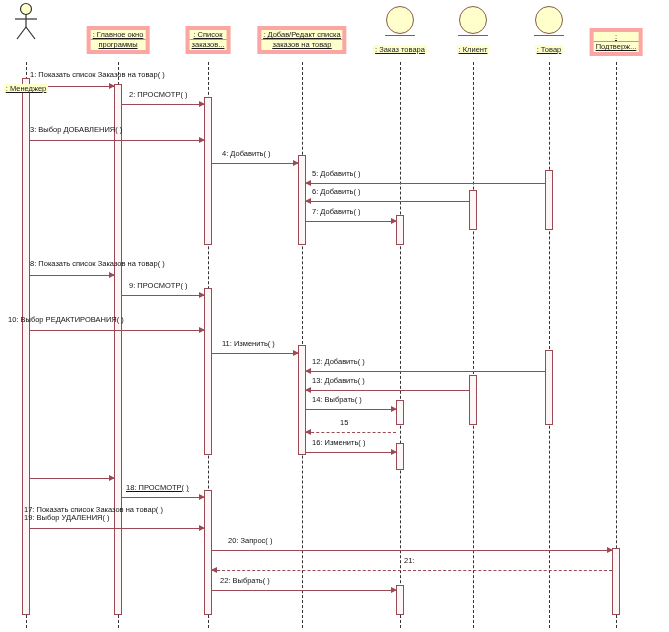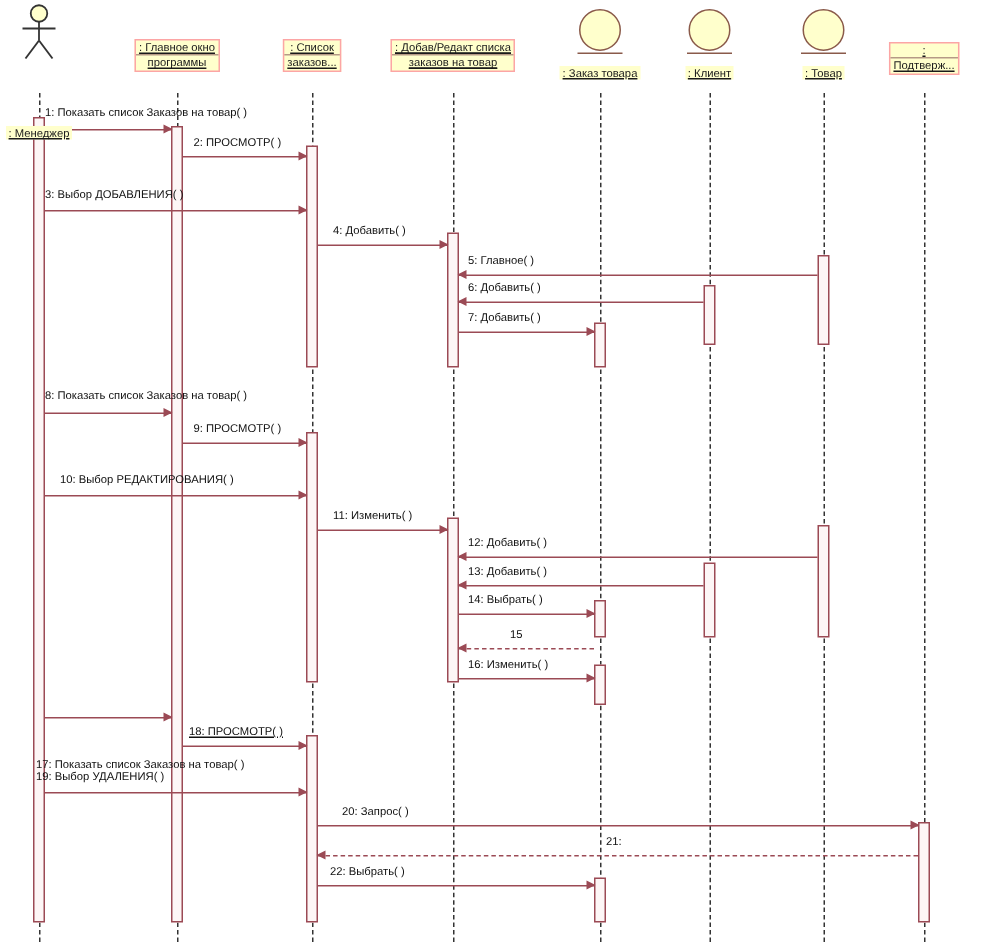--- a/index.html
+++ b/index.html
@@ -1,21 +1,21 @@
 <!DOCTYPE html>
 <html><head>
 <meta charset="utf-8">
 <style>
   html,body{margin:0;padding:0;background:#ffffff;}
   body{font-family:"Liberation Sans",sans-serif;}
   #canvas{position:relative;width:669px;height:632px;background:#ffffff;overflow:hidden;}
 
   
   .head{position:absolute;transform:translateX(-50%);text-align:center;}
-  .box{border:1px solid #fca5a5;background:#ffffcc;box-sizing:border-box;
+  .box{border:4px solid #fca5a5;background:#ffffcc;box-sizing:border-box;
        font-size:7.5px;color:#1a1a1a;line-height:1.25;}
   .box .ln{display:block;text-decoration:underline;white-space:nowrap;padding:0 2px;}
   .box .r1{border-bottom:1px solid #b59a86;}
   .actor-head{width:80px;}
   .actor-fig{position:relative;height:38px;width:40px;margin:0 auto;}
   .actor-label{display:inline-block;background:#ffffcc;border:0;font-size:7.5px;
                text-decoration:underline;color:#1a1a1a;padding:0 2px;white-space:nowrap;margin-top:44px;}
   .ent{width:70px;}
   .ent-circle{width:28px;height:28px;border:1px solid #8a5a4a;border-radius:50%;
               background:#ffffcc;margin:0 auto;box-sizing:border-box;}
@@ -79,36 +79,36 @@
       <div class="arrow r" style="top: 100.5px; left: 199px;"></div>
       <div class="mlabel" style="left: 129px; top: 90px;">2: ПРОСМОТР( )</div>
       <div class="msg" style="left: 30px; top: 140px; width: 174px;"></div>
       <div class="arrow r" style="top: 136.5px; left: 199px;"></div>
       <div class="mlabel" style="left: 30px; top: 125px;">3: Выбор ДОБАВЛЕНИЯ( )</div>
       <div class="msg" style="left: 212px; top: 163px; width: 86px;"></div>
       <div class="arrow r" style="top: 159.5px; left: 293px;"></div>
       <div class="mlabel" style="left: 222px; top: 149px;">4: Добавить( )</div>
       <div class="msg" style="left: 306px; top: 183px; width: 239px;"></div>
       <div class="arrow l" style="top: 179.5px; left: 305px;"></div>
-      <div class="mlabel" style="left: 312px; top: 169px;">5: Главное( )</div>
+      <div class="mlabel" style="left: 312px; top: 169px;">5: Добавить( )</div>
       <div class="msg" style="left: 306px; top: 201px; width: 163px;"></div>
       <div class="arrow l" style="top: 197.5px; left: 305px;"></div>
       <div class="mlabel" style="left: 312px; top: 187px;">6: Добавить( )</div>
       <div class="msg" style="left: 306px; top: 221px; width: 90px;"></div>
       <div class="arrow r" style="top: 217.5px; left: 391px;"></div>
       <div class="mlabel" style="left: 312px; top: 207px;">7: Добавить( )</div>
       <div class="msg" style="left: 30px; top: 275px; width: 84px;"></div>
       <div class="arrow r" style="top: 271.5px; left: 109px;"></div>
       <div class="mlabel" style="left: 30px; top: 259px;">8: Показать список Заказов на товар( )</div>
       <div class="msg" style="left: 122px; top: 295px; width: 82px;"></div>
       <div class="arrow r" style="top: 291.5px; left: 199px;"></div>
       <div class="mlabel" style="left: 129px; top: 281px;">9: ПРОСМОТР( )</div>
       <div class="msg" style="left: 30px; top: 330px; width: 174px;"></div>
       <div class="arrow r" style="top: 326.5px; left: 199px;"></div>
-      <div class="mlabel" style="left: 40px; top: 315px;">10: Выбор РЕДАКТИРОВАНИЯ( )</div>
+      <div class="mlabel" style="left: 8px; top: 315px;">10: Выбор РЕДАКТИРОВАНИЯ( )</div>
       <div class="msg" style="left: 212px; top: 353px; width: 86px;"></div>
       <div class="arrow r" style="top: 349.5px; left: 293px;"></div>
       <div class="mlabel" style="left: 222px; top: 339px;">11: Изменить( )</div>
       <div class="msg" style="left: 306px; top: 371px; width: 239px;"></div>
       <div class="arrow l" style="top: 367.5px; left: 305px;"></div>
       <div class="mlabel" style="left: 312px; top: 357px;">12: Добавить( )</div>
       <div class="msg" style="left: 306px; top: 390px; width: 163px;"></div>
       <div class="arrow l" style="top: 386.5px; left: 305px;"></div>
       <div class="mlabel" style="left: 312px; top: 376px;">13: Добавить( )</div>
       <div class="msg" style="left: 306px; top: 409px; width: 90px;"></div>

